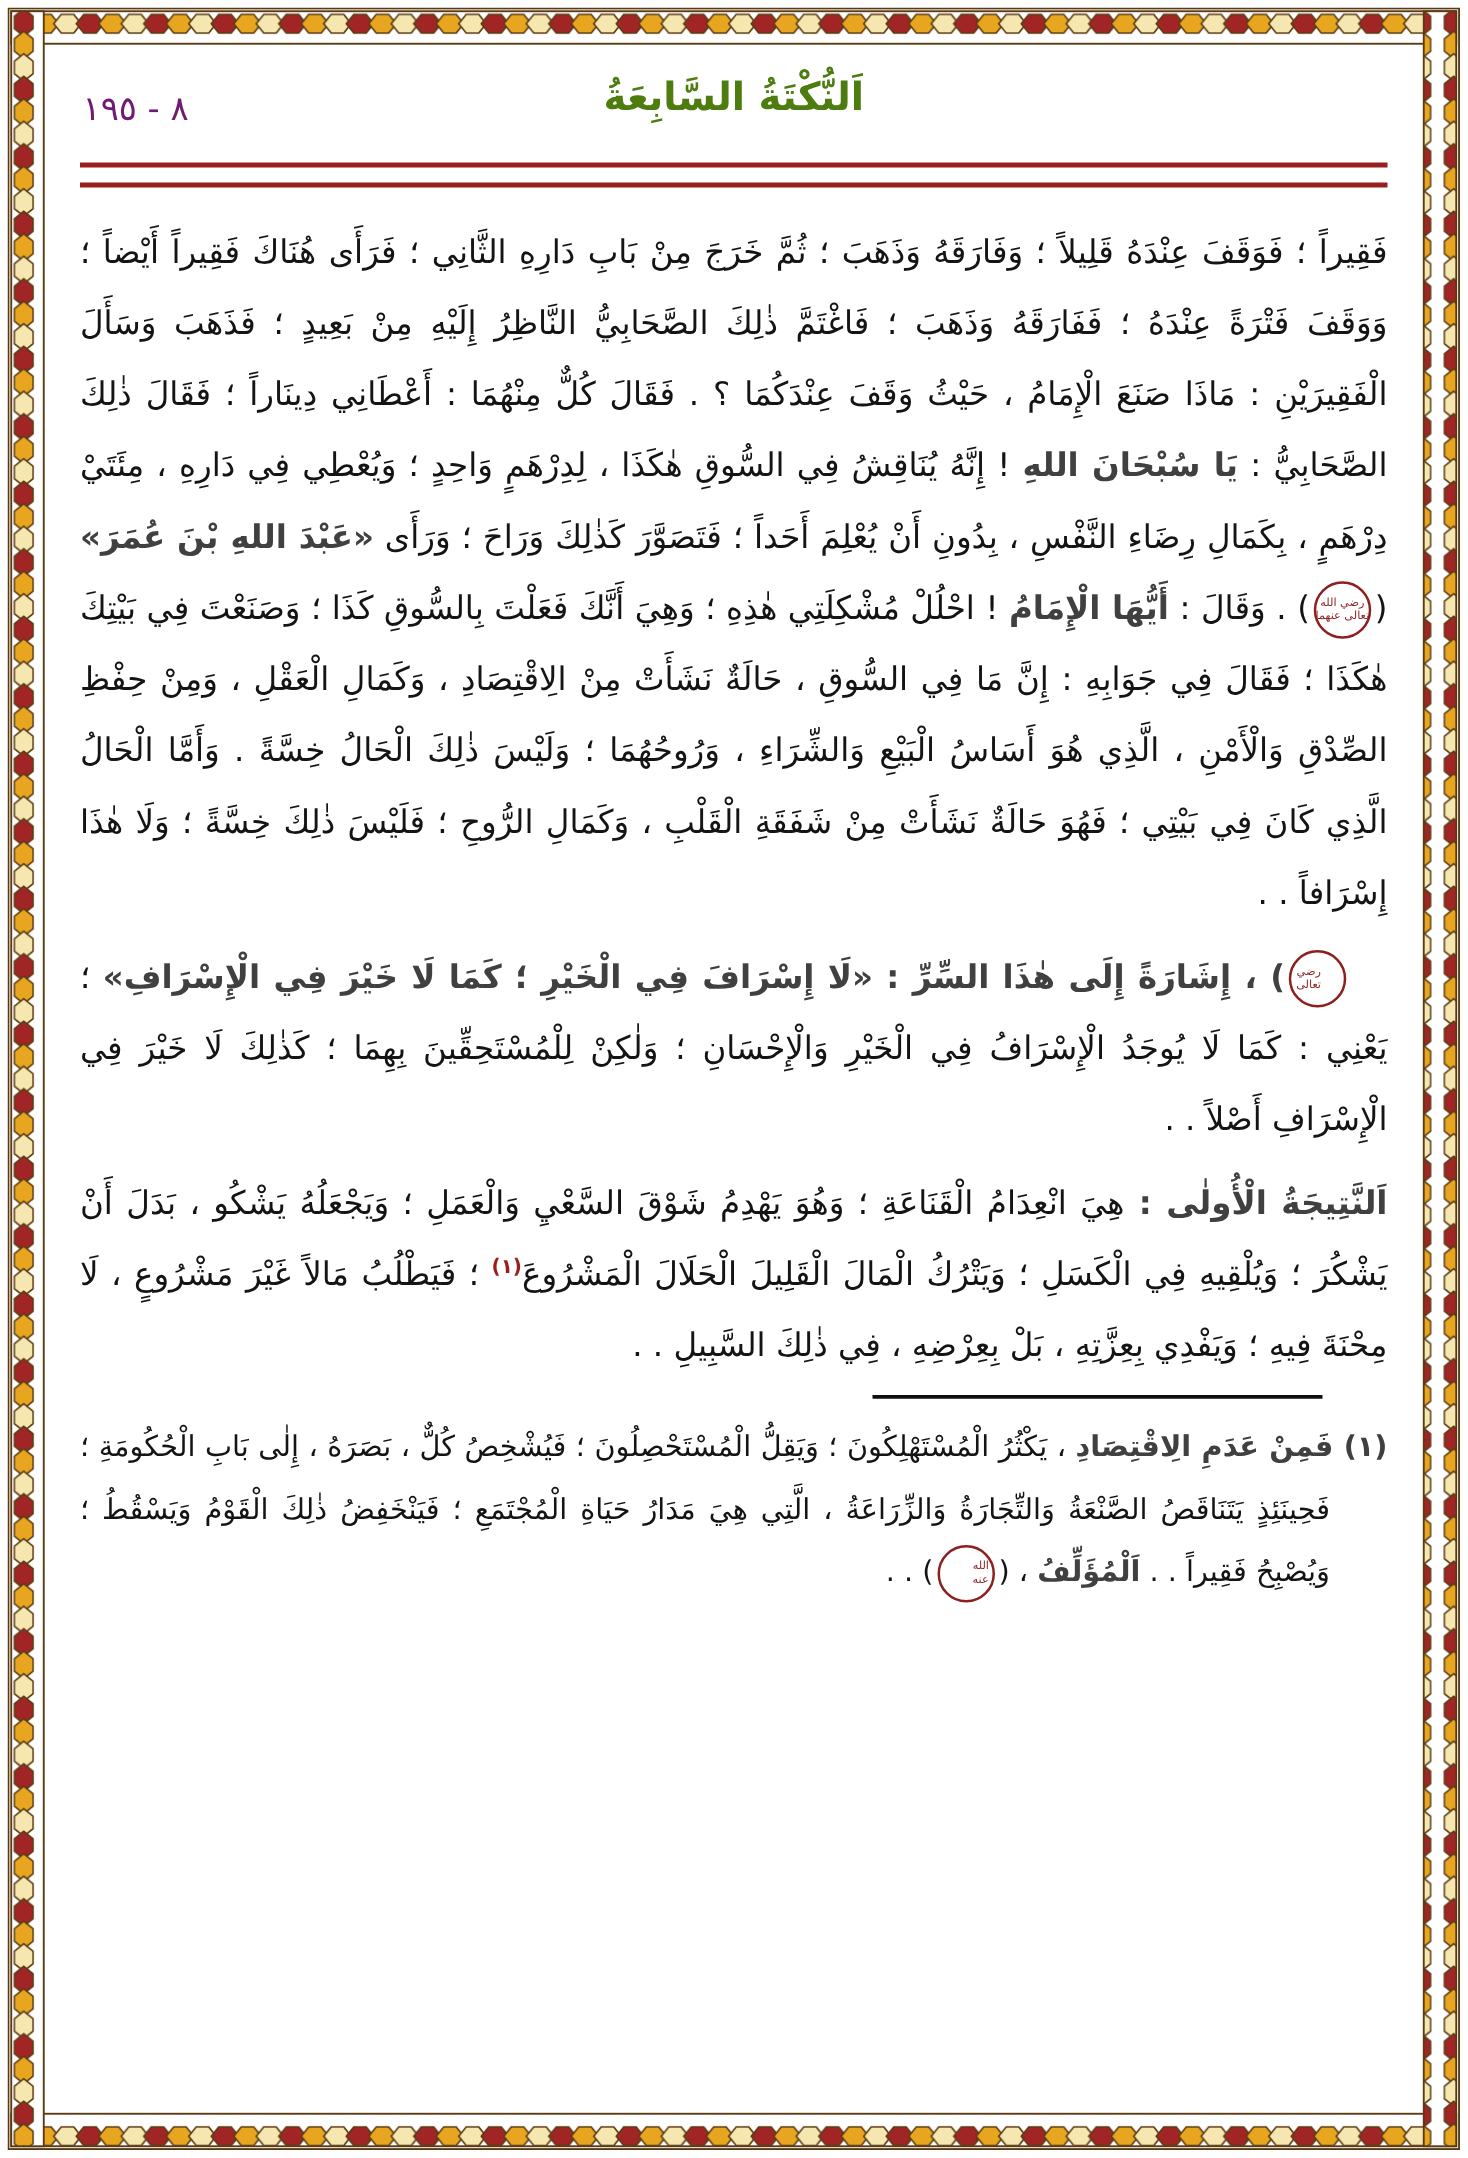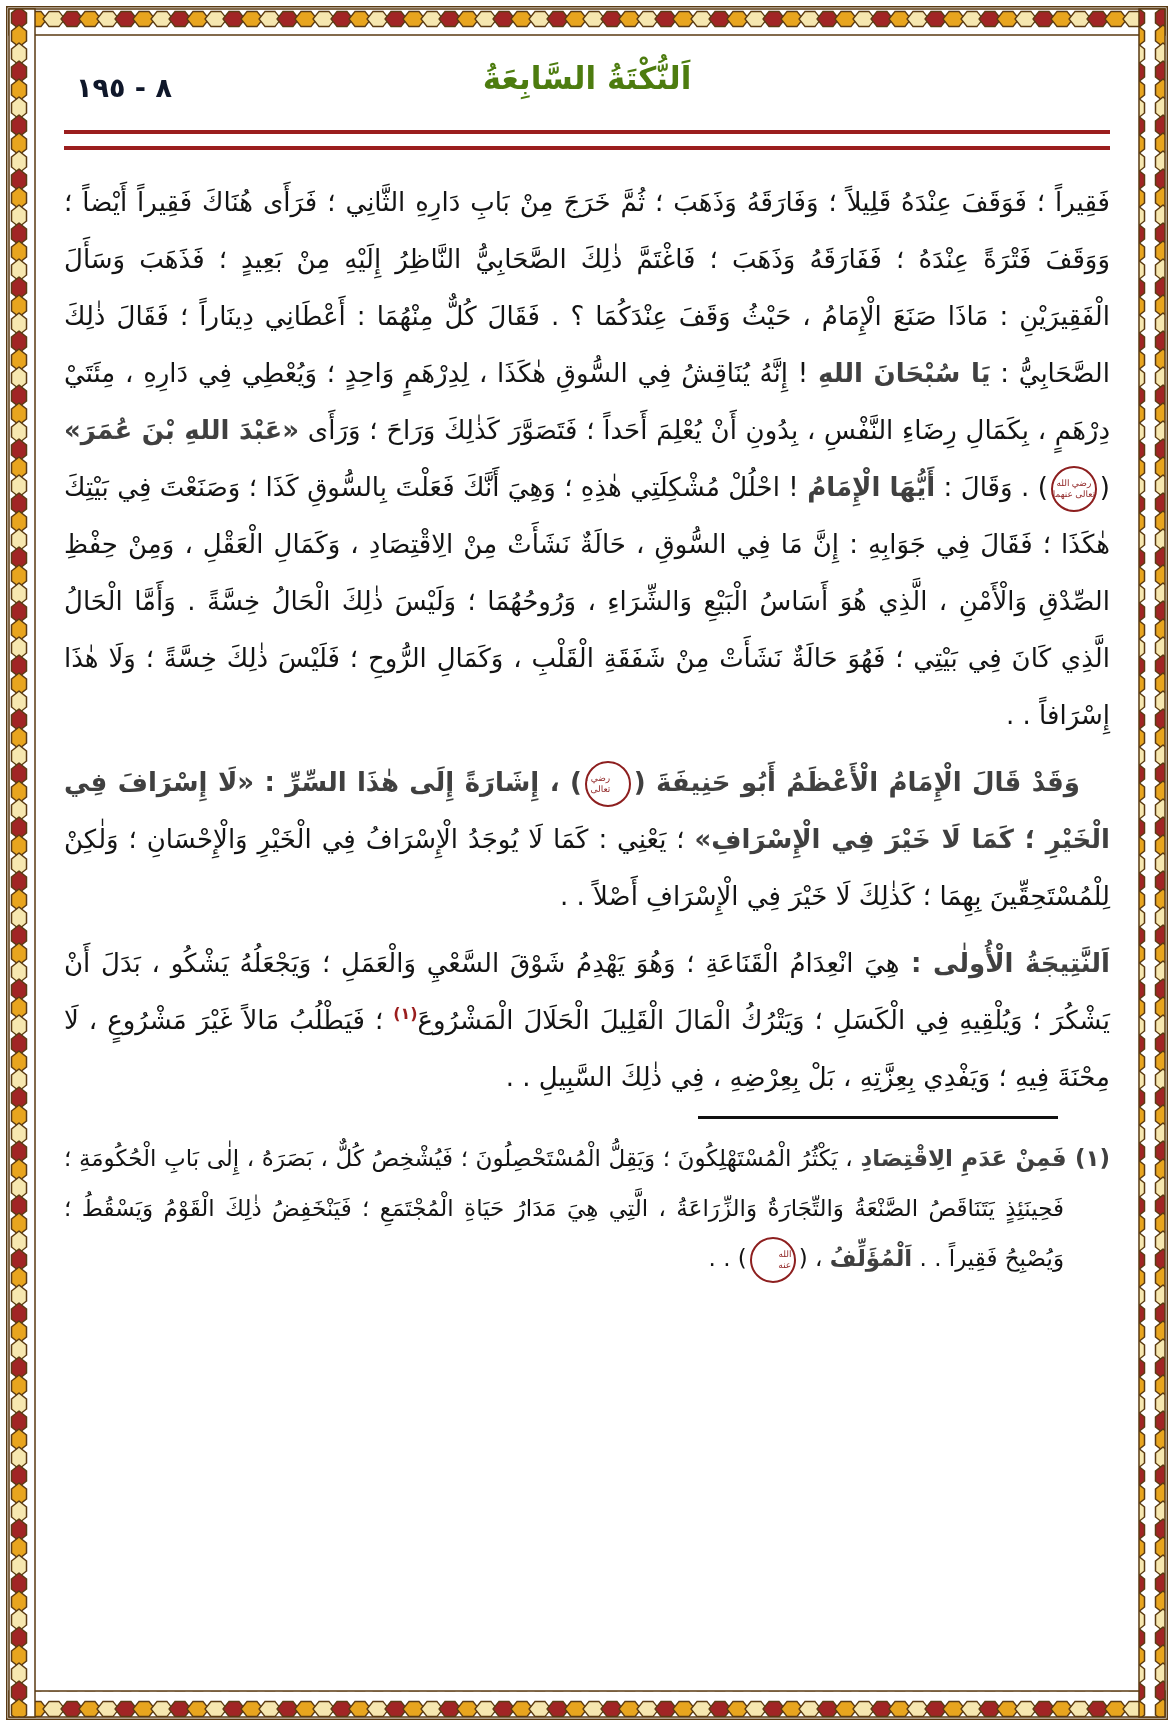--- a/index.html
+++ b/index.html
@@ -14,22 +14,22 @@
   .frame { position:absolute; left:6px; top:6px; }
 
   
   .content {
     position:absolute; top:46px; right:64px; left:64px; bottom:42px;
     direction:rtl;
   }
 
   .header { position:relative; height:78px; }
   .page-num {
-    position:absolute; left:12px; top:26px;
-    color:#0f172a; font-weight:bold; font-size:27px; letter-spacing:2px;
+    position:absolute; left:2px; top:26px;
+    color:#701a75; font-weight:normal; font-size:27px; letter-spacing:2px;
   }
   .title {
     text-align:center; padding-top:14px;
     color:#4d7c0f; font-weight:bold; font-size:31px;
   }
 
   .rule {
     height:12px; margin:6px 0 24px 0;
     border-top:4px solid #9b1e1e;
     border-bottom:4px solid #9b1e1e;
@@ -44,21 +44,20 @@
 
   sup.fn-mark { color:#9b1e1e; font-weight:bold; font-size:16px; line-height:0; }
 
   .seal {
     display:inline-flex; flex-direction:column; align-items:center; justify-content:center;
     width:42px; height:42px; border-radius:50%;
     border:2px solid #8d1f1f; color:#8d1f1f;
     font-size:9px; line-height:1.15; text-align:center;
     vertical-align:middle; margin:0 3px; overflow:hidden;
     background:#fff;
-    font-family:Liberation Serif, serif;
   }
   .seal .seal-line { display:block; white-space:nowrap; }
 
   .footnote { margin-top:6px; }
   .fn-sep {
     width:360px; margin:10px 52px 14px 0;
     border-top:3px solid #101010; height:0;
   }
   .footnote .body-text { font-size:23px; line-height:50px; }
   .footnote p.para { padding-right:46px; text-indent:-46px; margin:0; }
@@ -99,21 +98,21 @@
       <div class="title">اَلنُّكْتَةُ السَّابِعَةُ</div>
     </div>
 
     <div class="rule"></div>
 
     <div class="body-text">
         <p class="para"><span class="">فَقِيراً ؛ فَوَقَفَ عِنْدَهُ قَلِيلاً ؛ وَفَارَقَهُ وَذَهَبَ ؛ ثُمَّ خَرَجَ مِنْ بَابِ دَارِهِ الثَّانِي ؛ فَرَأَى هُنَاكَ فَقِيراً أَيْضاً ؛ وَوَقَفَ فَتْرَةً عِنْدَهُ ؛ فَفَارَقَهُ وَذَهَبَ ؛ فَاغْتَمَّ ذٰلِكَ الصَّحَابِيُّ النَّاظِرُ إِلَيْهِ مِنْ بَعِيدٍ ؛ فَذَهَبَ وَسَأَلَ الْفَقِيرَيْنِ : مَاذَا صَنَعَ الْإِمَامُ ، حَيْثُ وَقَفَ عِنْدَكُمَا ؟ . فَقَالَ كُلٌّ مِنْهُمَا : أَعْطَانِي دِينَاراً ؛ فَقَالَ ذٰلِكَ الصَّحَابِيُّ : </span><span class="red bold">يَا سُبْحَانَ اللهِ</span><span class=""> ! إِنَّهُ يُنَاقِشُ فِي السُّوقِ هٰكَذَا ، لِدِرْهَمٍ وَاحِدٍ ؛ وَيُعْطِي فِي دَارِهِ ، مِئَتَيْ دِرْهَمٍ ، بِكَمَالِ رِضَاءِ النَّفْسِ ، بِدُونِ أَنْ يُعْلِمَ أَحَداً ؛ فَتَصَوَّرَ كَذٰلِكَ وَرَاحَ ؛ وَرَأَى </span><span class="red bold">«عَبْدَ اللهِ بْنَ عُمَرَ»</span><span class=""> (</span><span class="seal">
             <span class="seal-line">رضي الله</span>
             <span class="seal-line">تعالى عنهما</span>
           </span><span class="">) . وَقَالَ : </span><span class="red bold">أَيُّهَا الْإِمَامُ</span><span class=""> ! احْلُلْ مُشْكِلَتِي هٰذِهِ ؛ وَهِيَ أَنَّكَ فَعَلْتَ بِالسُّوقِ كَذَا ؛ وَصَنَعْتَ فِي بَيْتِكَ هٰكَذَا ؛ فَقَالَ فِي جَوَابِهِ : إِنَّ مَا فِي السُّوقِ ، حَالَةٌ نَشَأَتْ مِنْ الِاقْتِصَادِ ، وَكَمَالِ الْعَقْلِ ، وَمِنْ حِفْظِ الصِّدْقِ وَالْأَمْنِ ، الَّذِي هُوَ أَسَاسُ الْبَيْعِ وَالشِّرَاءِ ، وَرُوحُهُمَا ؛ وَلَيْسَ ذٰلِكَ الْحَالُ خِسَّةً . وَأَمَّا الْحَالُ الَّذِي كَانَ فِي بَيْتِي ؛ فَهُوَ حَالَةٌ نَشَأَتْ مِنْ شَفَقَةِ الْقَلْبِ ، وَكَمَالِ الرُّوحِ ؛ فَلَيْسَ ذٰلِكَ خِسَّةً ؛ وَلَا هٰذَا إِسْرَافاً . .</span></p>
-        <p class="para indent"><span class="red bold">وَقَدْ قَالَ الْإِمَامُ الْأَعْظَمُ أَبُو حَنِيفَةَ (</span><span class="seal">
+        <p class="para indent"><span class="seal">
             <span class="seal-line">رضي الله</span>
             <span class="seal-line">تعالى عنه</span>
           </span><span class="red bold">) ، إِشَارَةً إِلَى هٰذَا السِّرِّ : «لَا إِسْرَافَ فِي الْخَيْرِ ؛ كَمَا لَا خَيْرَ فِي الْإِسْرَافِ»</span><span class=""> ؛ يَعْنِي : كَمَا لَا يُوجَدُ الْإِسْرَافُ فِي الْخَيْرِ وَالْإِحْسَانِ ؛ وَلٰكِنْ لِلْمُسْتَحِقِّينَ بِهِمَا ؛ كَذٰلِكَ لَا خَيْرَ فِي الْإِسْرَافِ أَصْلاً . .</span></p>
         <p class="para"><span class="red bold">اَلنَّتِيجَةُ الْأُولٰى : </span><span class="">هِيَ انْعِدَامُ الْقَنَاعَةِ ؛ وَهُوَ يَهْدِمُ شَوْقَ السَّعْيِ وَالْعَمَلِ ؛ وَيَجْعَلُهُ يَشْكُو ، بَدَلَ أَنْ يَشْكُرَ ؛ وَيُلْقِيهِ فِي الْكَسَلِ ؛ وَيَتْرُكُ الْمَالَ الْقَلِيلَ الْحَلَالَ الْمَشْرُوعَ</span><sup class="fn-mark">(١)</sup><span class=""> ؛ فَيَطْلُبُ مَالاً غَيْرَ مَشْرُوعٍ ، لَا مِحْنَةَ فِيهِ ؛ وَيَفْدِي بِعِزَّتِهِ ، بَلْ بِعِرْضِهِ ، فِي ذٰلِكَ السَّبِيلِ . .</span></p>
       </div>
 
     <div class="footnote">
       <div class="fn-sep"></div>
       <div class="body-text">
           <p class="para"><span class="red bold">(١) </span><span class="red bold">فَمِنْ عَدَمِ الِاقْتِصَادِ</span><span class=""> ، يَكْثُرُ الْمُسْتَهْلِكُونَ ؛ وَيَقِلُّ الْمُسْتَحْصِلُونَ ؛ فَيُشْخِصُ كُلٌّ ، بَصَرَهُ ، إِلٰى بَابِ الْحُكُومَةِ ؛ فَحِينَئِذٍ يَتَنَاقَصُ الصَّنْعَةُ وَالتِّجَارَةُ وَالزِّرَاعَةُ ، الَّتِي هِيَ مَدَارُ حَيَاةِ الْمُجْتَمَعِ ؛ فَيَنْخَفِضُ ذٰلِكَ الْقَوْمُ وَيَسْقُطُ ؛ وَيُصْبِحُ فَقِيراً . . </span><span class="red bold">اَلْمُؤَلِّفُ</span><span class=""> ، (</span><span class="seal">

